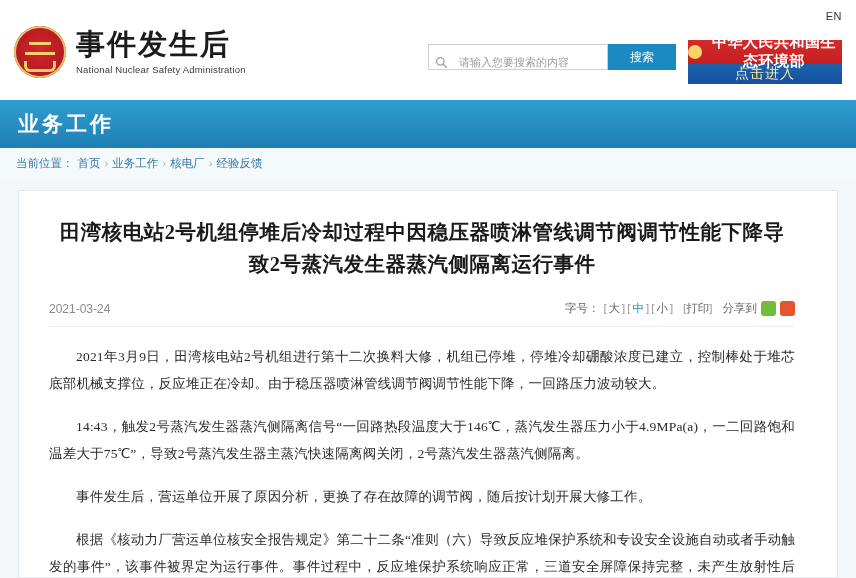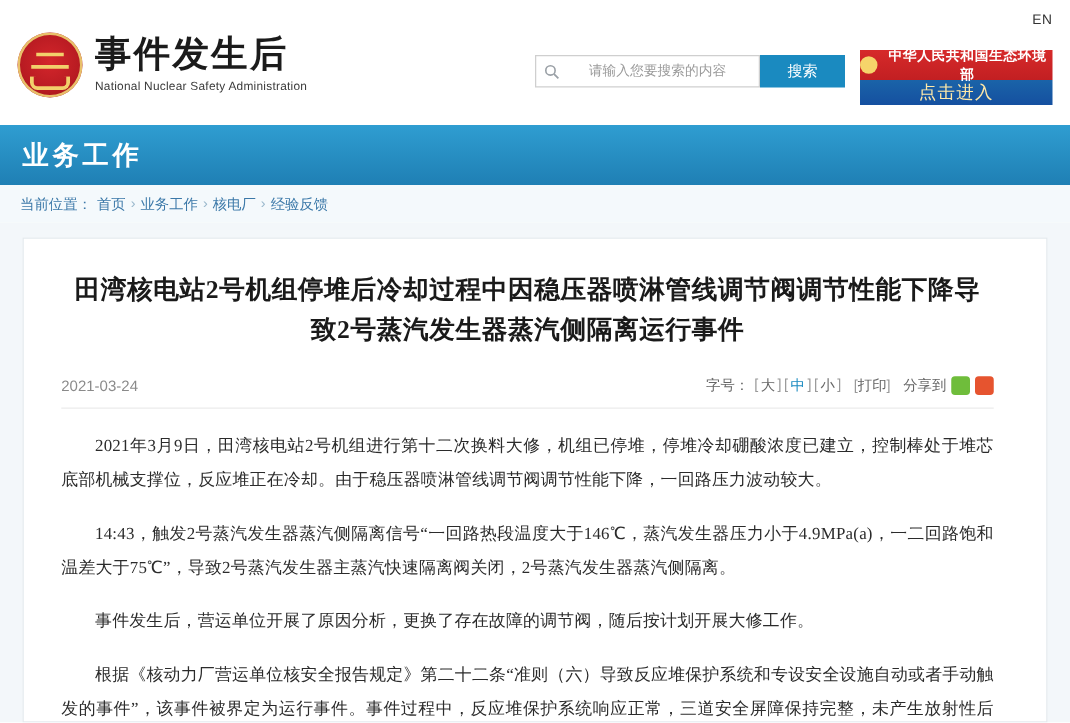--- a/index.html
+++ b/index.html
@@ -89,25 +89,25 @@
   .search-wrap {
     position: absolute;
     left: 428px;
     top: 22px;
     width: 248px;
   }
   .search-row { display: flex; height: 26px; }
   .search-box {
     flex: 1;
     display: flex;
-    align-items: center;
+    align-items: flex-end;
     border: 1px solid #cfcfcf;
     background: #fff;
     padding: 0 6px;
-    gap: 21px;
+    gap: 9px;
   }
   .search-icon { width: 13px; height: 13px; flex: none; }
   .search-box input {
     border: 0;
     outline: 0;
     width: 100%;
     font-size: 11px;
     color: #555;
     font-family: "Liberation Sans", sans-serif;
     background: transparent;
@@ -139,21 +139,21 @@
     background: linear-gradient(180deg,#d62a2a 0%, #c21f22 55%, #1a63a8 55%, #1550a0 100%);
     color: #fff;
     text-align: center;
     overflow: hidden;
     cursor: pointer;
   }
   .promo-top {
     height: 24px;
     display: flex; align-items: center; justify-content: center;
     gap: 4px;
-    font-size: 11px;
+    font-size: 15px;
     font-weight: bold;
     letter-spacing: .5px;
   }
   .promo-badge {
     width: 14px; height: 14px; border-radius: 50%;
     background: #f6d46a;
     display: inline-block;
     flex: none;
   }
   .promo-bottom {

